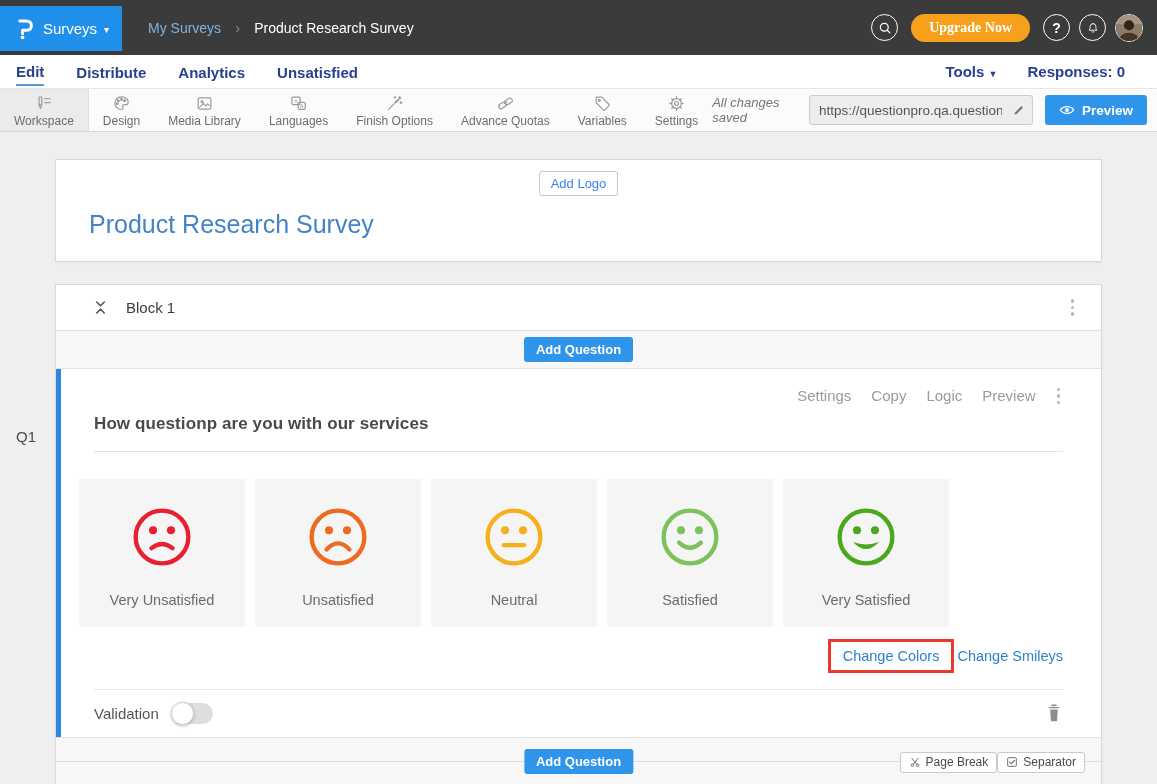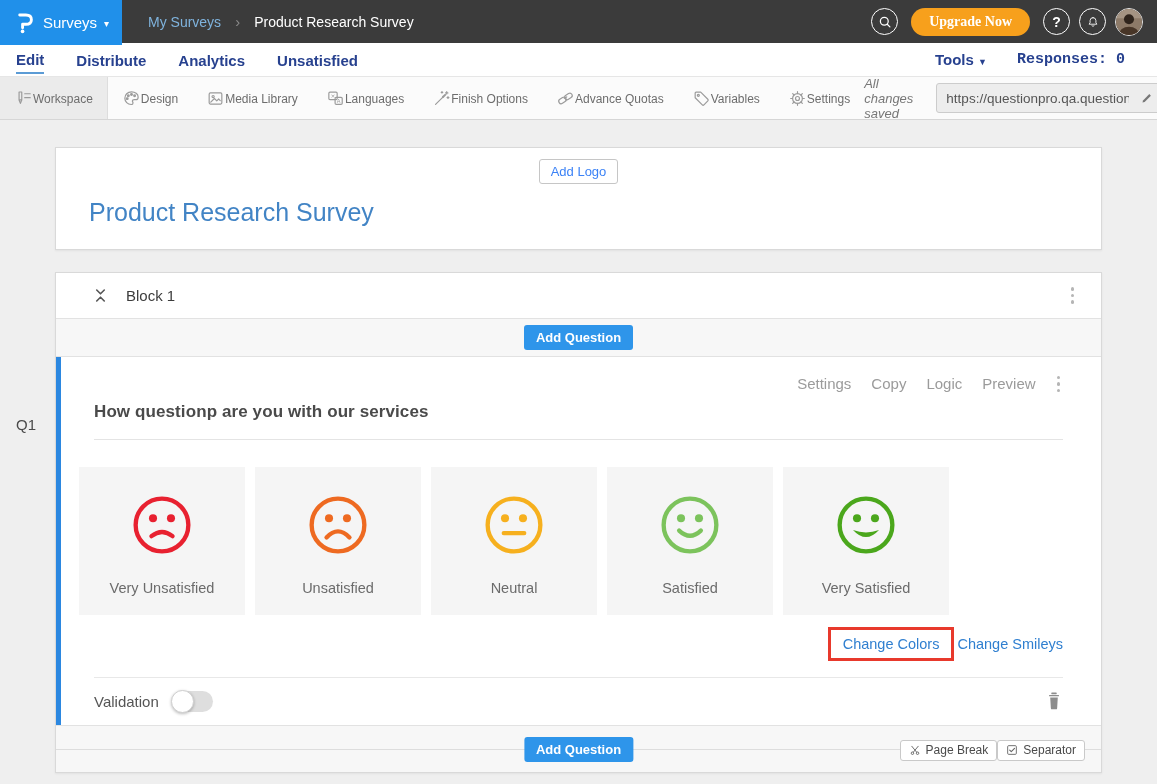--- a/index.html
+++ b/index.html
@@ -1,45 +1,45 @@
 <!DOCTYPE html>
 <html><head>
 <meta charset="utf-8">
 <style>
   * { box-sizing: border-box; margin: 0; padding: 0; }
   html,body { width:1157px; height:784px; overflow:hidden; }
   body { font-family:"Liberation Sans", sans-serif; background:#efefef; }
 
   
-  .navbar { height:43px; background:#3b3b3b; display:flex; align-items:center; position:relative; z-index:5; }
+  .navbar { height:55px; background:#3b3b3b; display:flex; align-items:center; position:relative; z-index:5; }
   .brand { height:45px; width:122px; background:#2090ea; display:flex; align-items:center; justify-content:center; gap:7px; color:#fff; margin-bottom:-2px; cursor:pointer; }
   .brand .logo { width:23px; height:23px; }
   .brand .brand-label { font-size:15px; }
   .brand .caret { font-size:10px; margin-top:2px; }
   .crumbs { display:flex; align-items:center; gap:14px; margin-left:26px; font-size:14px; }
   .crumb-parent { color:#7fb3dd; cursor:pointer; }
   .crumb-sep { color:#8a8a8a; font-size:15px; }
   .crumb-current { color:#fff; }
   .nav-right { margin-left:auto; display:flex; align-items:center; gap:9px; padding-right:14px; }
   .nav-circle { width:27px; height:27px; border-radius:50%; border:1.4px solid #fff; display:flex; align-items:center; justify-content:center; color:#fff; font-size:14px; font-weight:bold; cursor:pointer; }
   .upgrade-btn { background:#f7a01c; color:#fff; font-size:14px; font-weight:bold; border:none; border-radius:14px; padding:6px 18px; margin:0 4px; cursor:pointer;font-family:Liberation Serif, serif; }
   .avatar { width:28px; height:28px; border-radius:50%; overflow:hidden; border:1.2px solid #e8e8e8; cursor:pointer; }
 
   
   .tabrow { height:34px; background:#fff; display:flex; align-items:center; padding:0 16px; border-bottom:1px solid #e6e6e6; }
   .tab { font-size:15px; color:#27418f; font-weight:bold; margin-right:32px; padding:6px 0 4px; cursor:pointer; }
   .tab.active { border-bottom:2px solid #5b9bd5; }
   .tabrow-right { margin-left:auto; display:flex; align-items:center; gap:30px; font-size:15px; color:#27418f; font-weight:bold; padding-right:16px; }
   .tools-caret { font-size:9px; }
   .tools-link, .responses { cursor:pointer; }
-  .responses { cursor:default;font-family:Liberation Mono, monospace; }
+  .responses { cursor:default; }
 
   
   .toolbar { height:43px; background:#fbfbfb; border-bottom:1px solid #d6d6d6; display:flex; align-items:stretch; }
-  .tool { display:flex; align-items:center; justify-content:center; padding:3px 14px 2px; cursor:pointer; }
+  .tool { display:flex; flex-direction:column; align-items:center; justify-content:center; padding:3px 14px 2px; cursor:pointer; }
   .tool.active { background:#ebebeb; border-right:1px solid #ddd; }
   .tool svg { width:19px; height:19px; }
   .tool .tool-label { font-size:12px; color:#6d6d6d; margin-top:1px; white-space:nowrap; }
   .toolbar-right { margin-left:auto; display:flex; align-items:center; gap:12px; padding-right:10px; }
   .saved-status { font-size:13px; font-style:italic; color:#777; }
   .url-wrap { display:flex; align-items:center; background:#ededed; border:1px solid #ccc; border-radius:3px; height:30px; width:235px; }
   .url-input { border:none; background:transparent; font-size:13.5px; color:#555; padding:0 4px 0 9px; width:196px; outline:none; }
   .url-edit { width:26px; display:flex; align-items:center; justify-content:center; cursor:pointer; }
   .preview-btn { background:#2e95ea; color:#fff; border:none; border-radius:3px; height:30px; padding:0 14px; font-size:13.5px; font-weight:bold; display:flex; align-items:center; gap:7px; cursor:pointer; }
 

